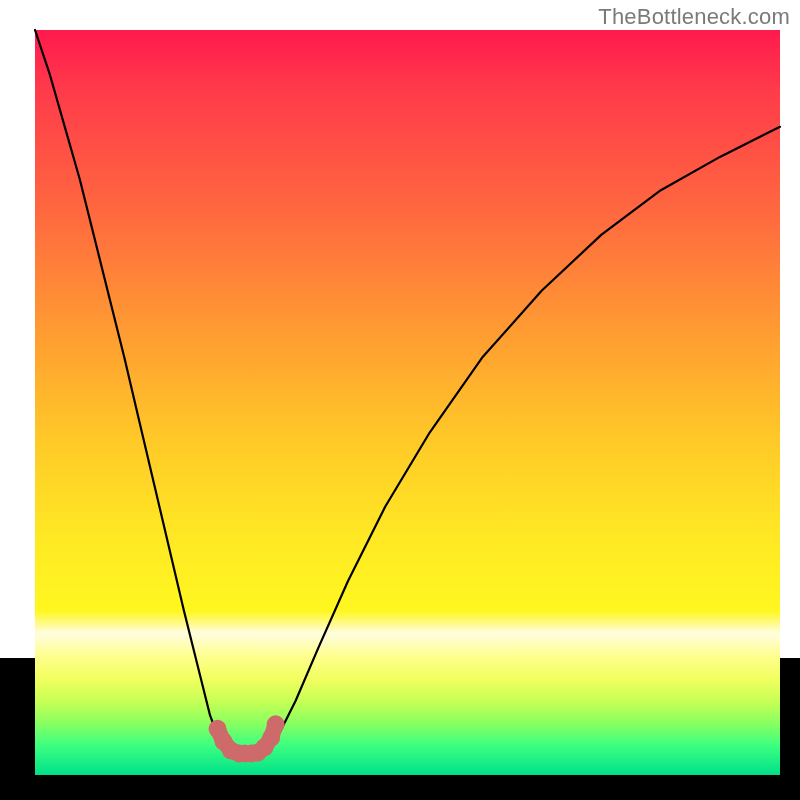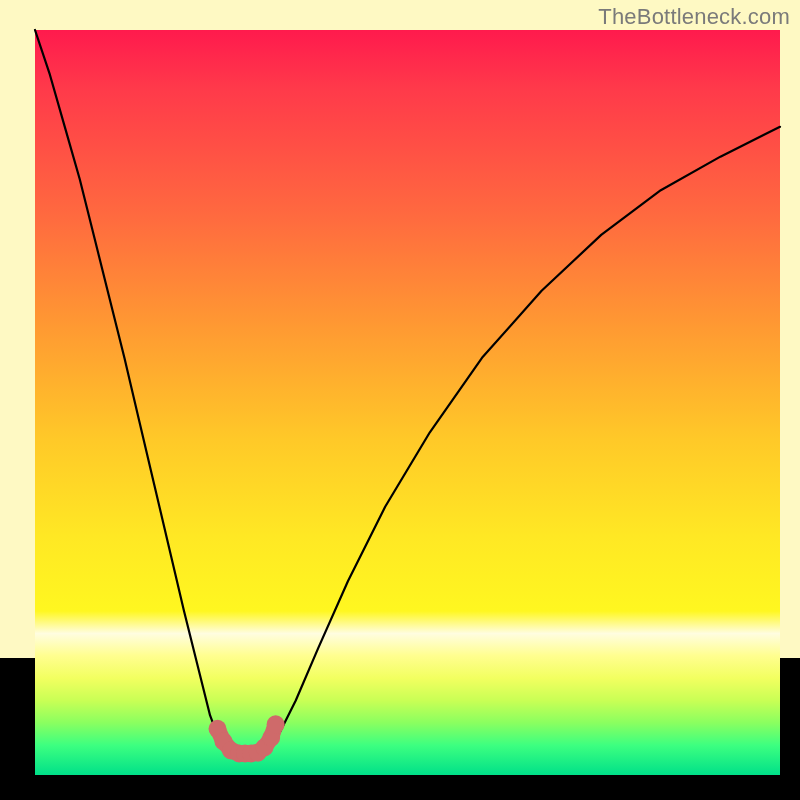--- a/index.html
+++ b/index.html
@@ -8,21 +8,21 @@
     width: 800px;
     height: 800px;
     background: #000;
     overflow: hidden;
     font-family: Arial, Helvetica, sans-serif;
   }
   .outer {
     position: relative;
     width: 800px;
     height: 658px;
-    background: #fef9c3;
+    background: #ffffff;
   }
   .watermark {
     position: absolute;
     top: 4px;
     right: 10px;
     color: #7a7a7a;
     font-size: 22px;
     letter-spacing: 0.2px;
     z-index: 20;
   }

